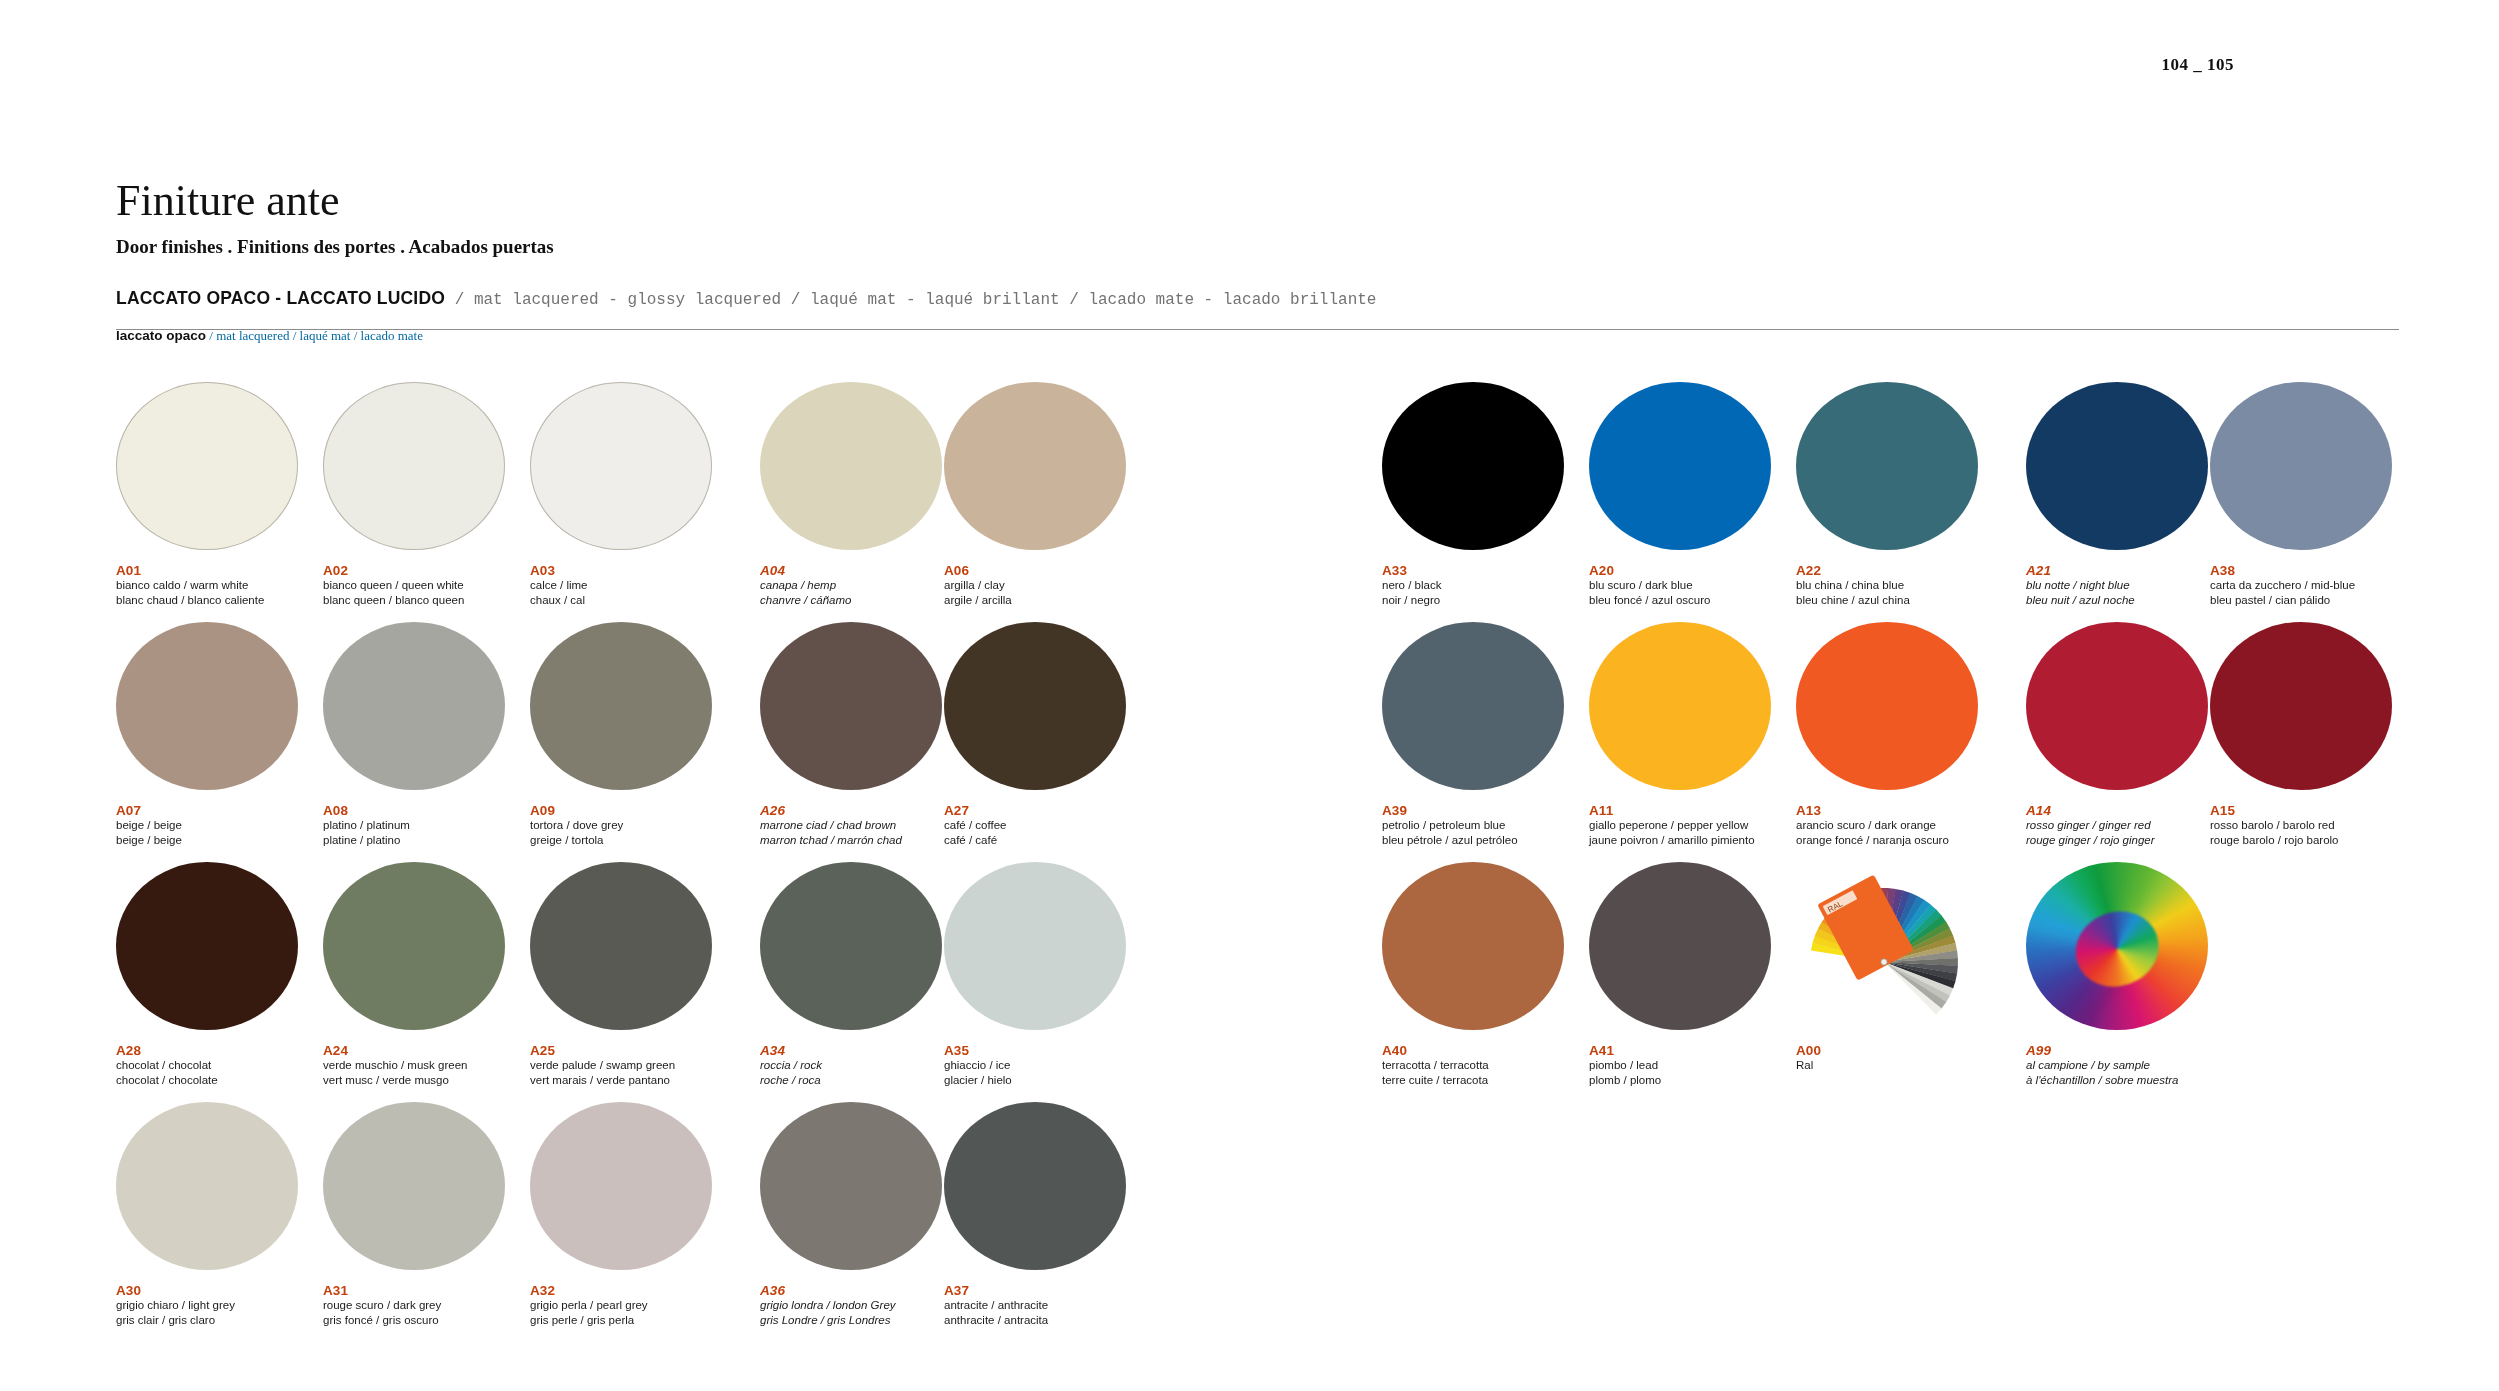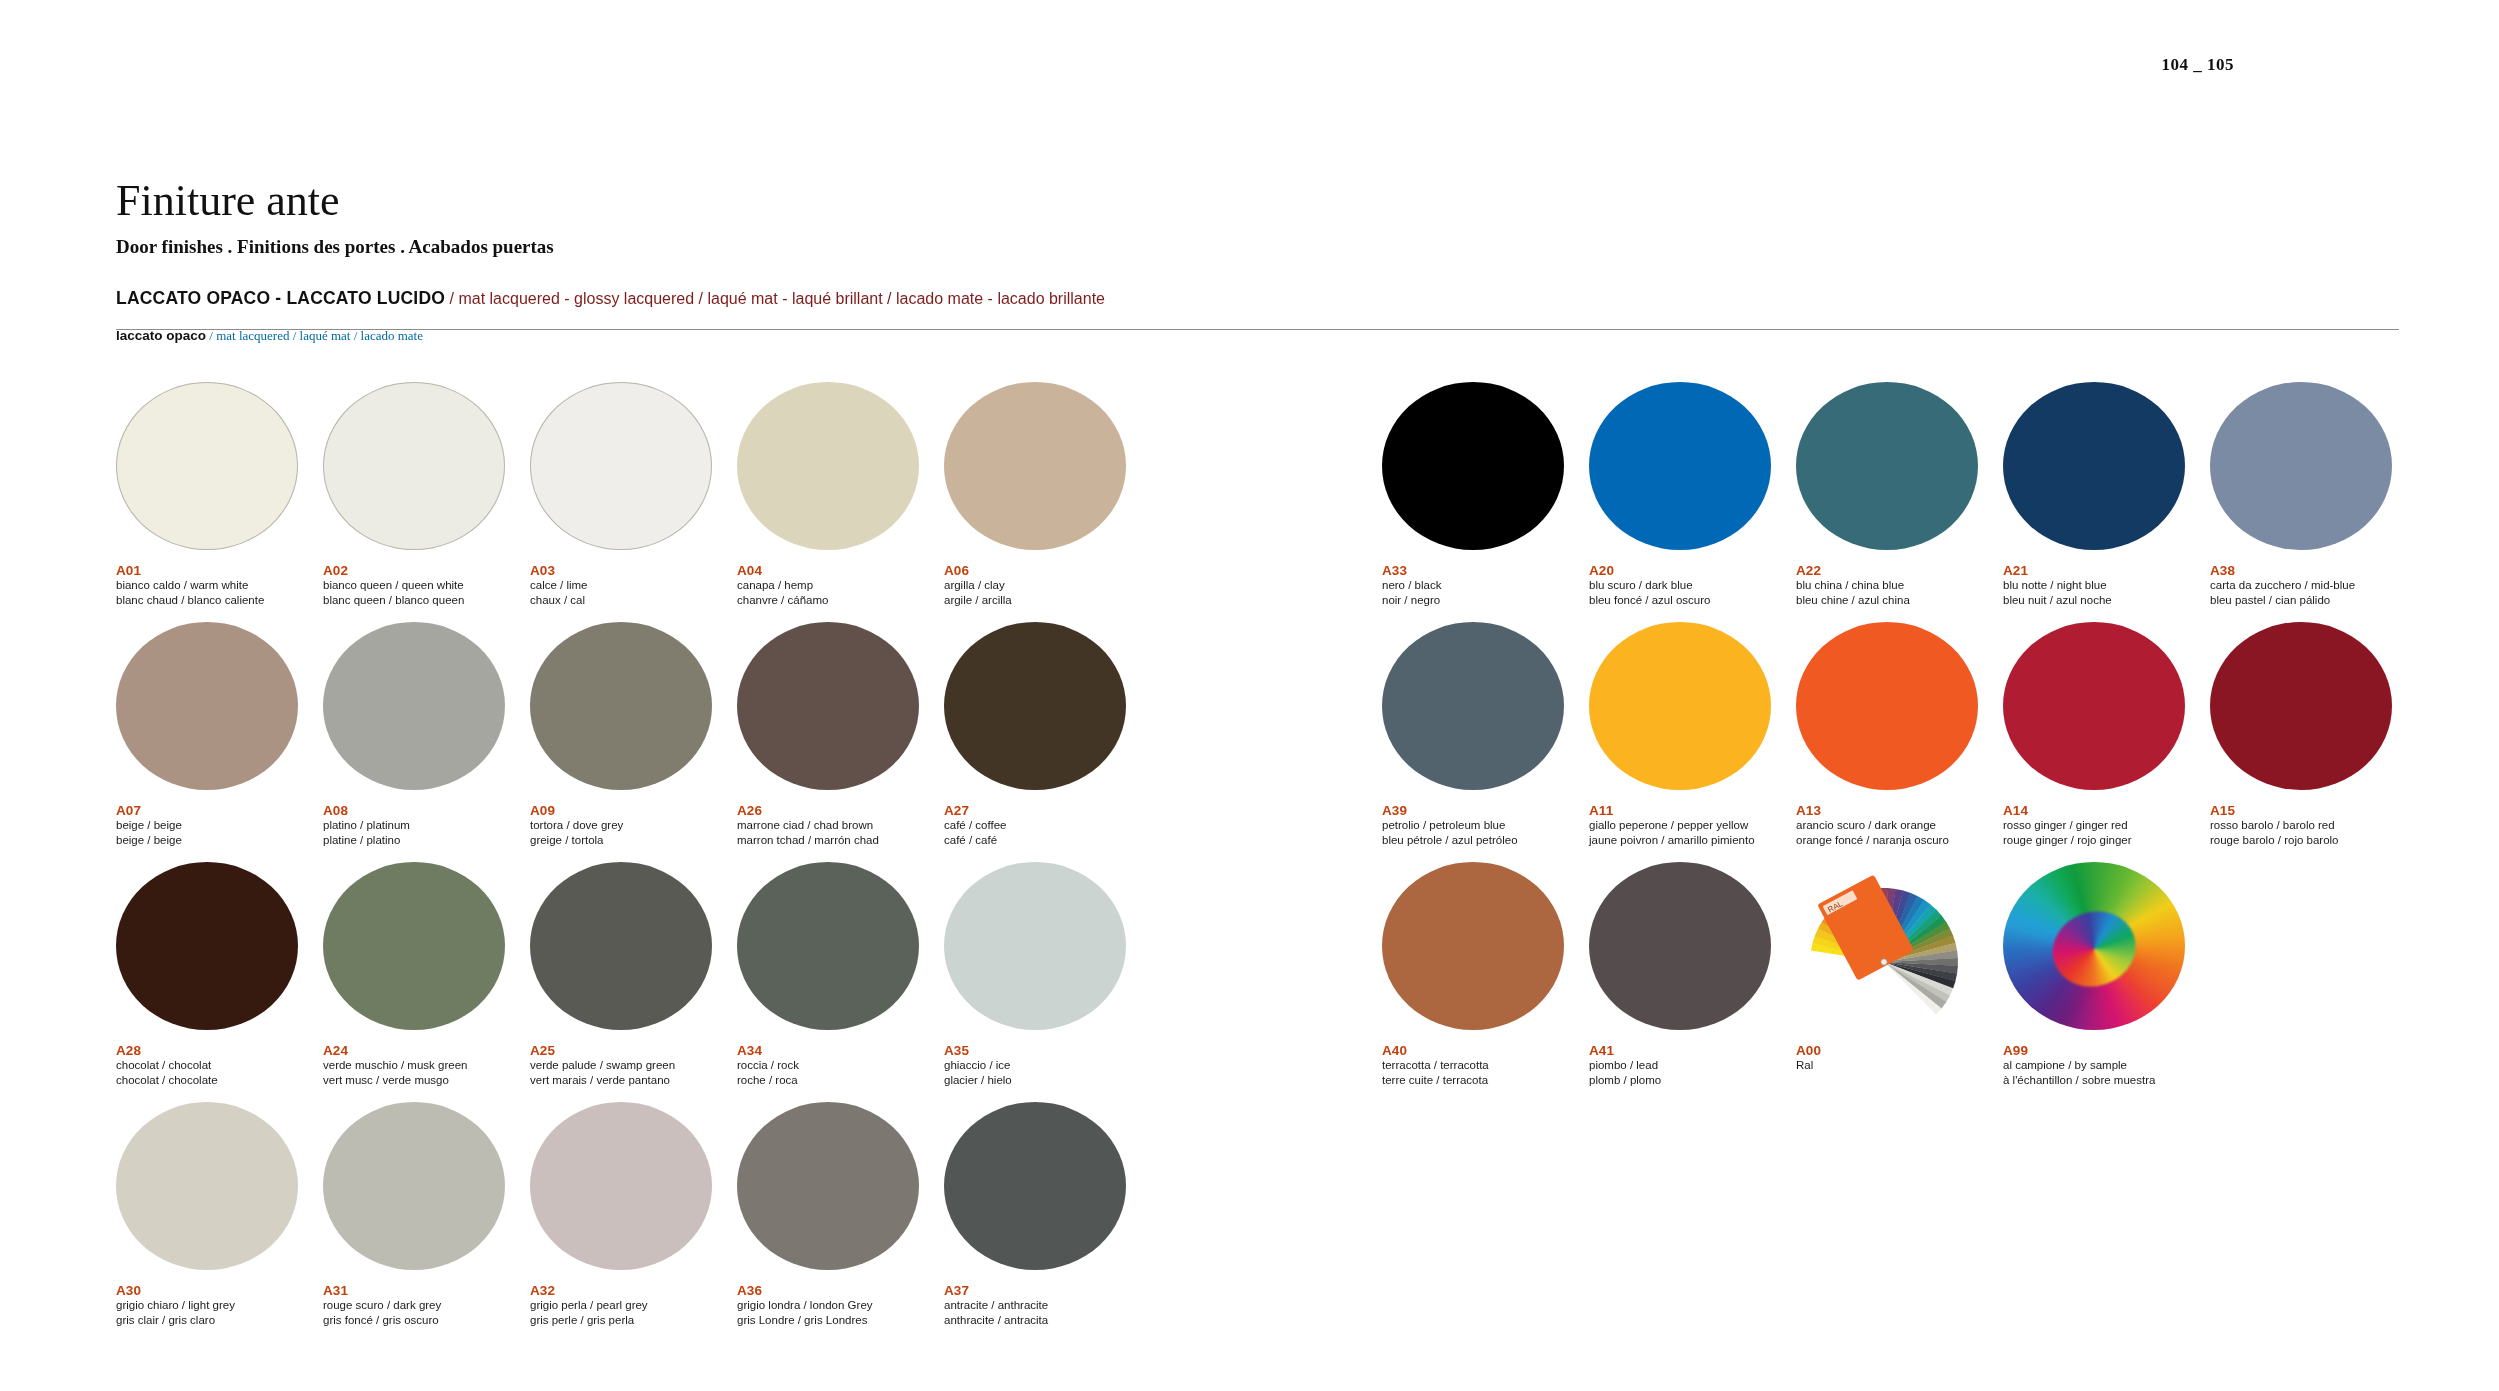--- a/index.html
+++ b/index.html
@@ -37,22 +37,22 @@
   .section-line{
     position:absolute;left:116px;top:298px;width:2283px;
     font-size:0;line-height:0;
   }
   .section-line .strong{
     font-family:"Liberation Sans", sans-serif;
     font-weight:bold;font-size:17.5px;letter-spacing:0.2px;color:#111;
     display:inline;vertical-align:baseline;
   }
   .section-line .rest{
-    font-family:Liberation Sans, sans-serif;
-    font-weight:400;font-size:16px;color:#7f1d1d;
+    font-family:Liberation Mono, monospace;
+    font-weight:400;font-size:16px;color:#737373;
     display:inline;vertical-align:baseline;
   }
 
   .rule{
     position:absolute;left:116px;top:329px;width:2283px;height:1px;
     background:#8c8c8c;
   }
 
   .subsection{
     position:absolute;left:116px;top:336px;font-size:0;line-height:0;
@@ -72,21 +72,21 @@
   .grid-right{left:1382px;top:382px;}
 
   .row{position:relative;height:240px;}
 
   .cell{
     position:absolute;top:0;width:204px;
   }
   .cell.c0{left:0px;}
   .cell.c1{left:207px;}
   .cell.c2{left:414px;}
-  .cell.c3{left:621px;}
+  .cell.c3{left:644px;font-style:italic;}
   .cell.c4{left:828px;}
 
   .swatch{
     width:182px;height:168px;border-radius:50%;
     background:#ddd;
     display:block;
   }
   .swatch.outlined{box-shadow:inset 0 0 0 1px #b9b5ab;}
 
   .label{margin-top:13px;}

